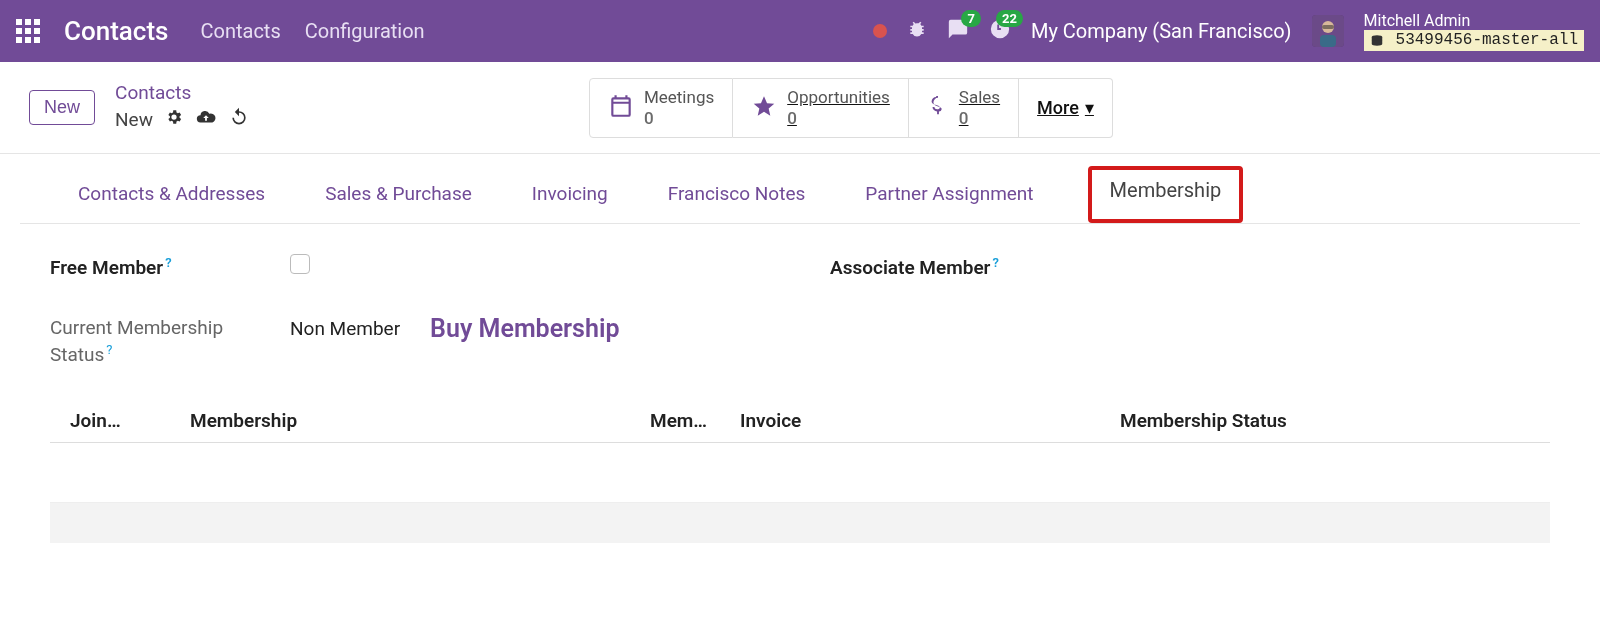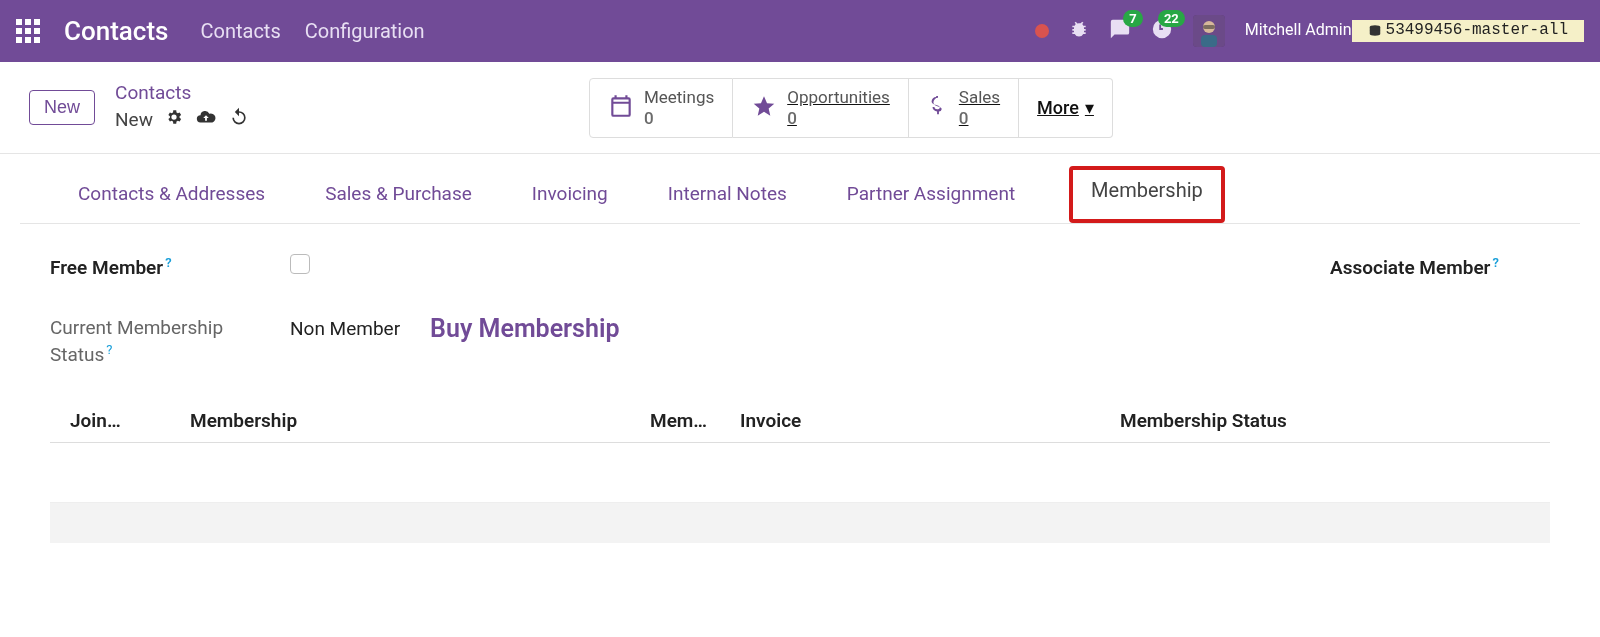--- a/index.html
+++ b/index.html
@@ -12,23 +12,23 @@
   .nav-title { font-size: 26px; font-weight: 500; color: #fff; margin-right: 8px; }
   .nav-link { font-size: 20px; color: #e8dff3; cursor: pointer; }
   .nav-spacer { flex: 1; }
   .nav-right { display: flex; align-items: center; gap: 20px; }
   .red-dot { width: 14px; height: 14px; border-radius: 50%; background: #d9534f; }
   .bug-icon svg, .chat-icon svg, .clock-icon svg { fill: #e8dff3; }
   .badge { position: relative; }
   .badge-count { position: absolute; top: -8px; right: -12px; background: #28a745; color: #fff; font-size: 13px; font-weight: 700; padding: 1px 6px; border-radius: 10px; }
   .company-name { font-size: 20px; color: #fff; }
   .avatar { width: 32px; height: 32px; border-radius: 4px; background: #5b3a7a; display:flex; align-items:center; justify-content:center; overflow:hidden;}
-  .user-block { display: flex; flex-direction: row; line-height: 1.2; }
+  .user-block { display: flex; flex-direction: column; line-height: 1.2; }
   .username { font-size: 16px; color: #fff; }
-  .db-tag { background: #f5f0c8; color: #222; font-family: "Courier New", monospace; font-size: 16px; padding: 1px 16px; display: flex; align-items: center; gap: 4px; }
+  .db-tag { background: #f5f0c8; color: #222; font-family: "Courier New", monospace; font-size: 16px; padding: 1px 6px; display: flex; align-items: center; gap: 12px; }
 
   
   .actionbar { display: flex; align-items: center; padding: 10px 29px; gap: 20px; border-bottom: 1px solid #e5e5e5; height: 92px; }
   .new-btn { border: 1.5px solid #714b97; color: #714b97; background: #fff; padding: 6px 14px; border-radius: 4px; font-size: 18px; font-weight: 500; cursor: pointer; }
   .crumb-block { display: flex; flex-direction: column; line-height: 1.3; }
   .crumb-top { color: #714b97; font-size: 19px; cursor: pointer; }
   .crumb-bottom { font-size: 19px; color: #444; display: flex; align-items: center; gap: 12px; }
   .gear svg, .cloud svg, .undo svg { fill: #333; }
   .actionbar-center { display: flex; align-items: flex-start; margin-left: 320px; }
   .stat-box { border: 1px solid #ddd; padding: 8px 18px; display: flex; align-items: center; gap: 10px; height: 60px; cursor:pointer; }
@@ -44,21 +44,21 @@
   .content-wrap { position: relative; height: calc(637px - 62px - 92px); overflow-y: scroll; }
   .content-inner { padding: 0 20px 120px 20px; }
 
   
   .tabs { display: flex; gap: 48px; padding: 24px 52px 6px 52px; border-bottom: 1px solid #e5e5e5; }
   .tab { font-size: 19px; color: #714b97; cursor: pointer; padding: 4px 6px 12px 6px; }
   .tab.active { color: #444; }
   .tab.highlighted { border: 4px solid #d31a1a; border-radius: 4px; padding: 8px 18px; margin-top:-12px; margin-bottom:-6px; font-size:20px; }
 
   
-  .form-grid { display: grid; grid-template-columns: 1fr; padding: 30px 30px 10px 30px; row-gap: 32px; column-gap: 60px; }
+  .form-grid { display: grid; grid-template-columns: 1fr 1fr; padding: 30px 30px 10px 30px; row-gap: 32px; column-gap: 60px; }
   .field-row { display: flex; align-items: flex-start; gap: 20px; }
   .field-label { font-size: 19px; font-weight: 600; color: #222; position: relative; width: 220px; line-height:1.45; }
   .field-label.muted { color: #666; font-weight: 400; }
   .help-q { color: #1a9fd9; font-size: 13px; vertical-align: super; margin-left: 2px; }
   .checkbox { width: 20px; height: 20px; border: 1.5px solid #bbb; border-radius: 4px; background:#fff; }
   .value-text { font-size: 19px; color: #222; text-align: center; }
   .buy-link { color: #714b97; font-size: 25px; font-weight: 600; margin-left: 30px; cursor:pointer; }
 
   
   .table { margin: 20px 30px 0 30px; }
@@ -98,20 +98,21 @@
           <path d="M20 2H4a2 2 0 0 0-2 2v18l4-4h14a2 2 0 0 0 2-2V4a2 2 0 0 0-2-2z"></path>
         </svg>
       <span class="badge-count">7</span>
     </div>
     <div class="badge">
       <svg width="22" height="22" viewBox="0 0 24 24" fill="#e8dff3">
           <path d="M12 2a10 10 0 1 0 10 10A10 10 0 0 0 12 2zm1 11h-4V7h2v4h2z"></path>
         </svg>
       <span class="badge-count">22</span>
     </div>
+    <div class="company-name">My Company (San Francisco)</div>
     <div class="avatar">
       <svg width="32" height="32" viewBox="0 0 32 32">
           <rect width="32" height="32" fill="#6b4a88"></rect>
           <circle cx="16" cy="12" r="6" fill="#d7b89a"></circle>
           <rect x="8" y="20" width="16" height="12" rx="4" fill="#3a6b88"></rect>
           <rect x="10" y="10" width="12" height="4" rx="2" fill="#222" opacity="0.5"></rect>
         </svg>
     </div>
     <div class="user-block">
       <span class="username">Mitchell Admin</span>
@@ -180,21 +181,21 @@
   </div>
 </div>
 
 <div class="content-wrap">
   <div class="content-inner">
 
     <div class="tabs">
       <div class="tab">Contacts &amp; Addresses</div>
       <div class="tab">Sales &amp; Purchase</div>
       <div class="tab">Invoicing</div>
-      <div class="tab">Internal Notes</div>
+      <div class="tab">Francisco Notes</div>
       <div class="tab">Partner Assignment</div>
       <div class="tab active highlighted">Membership</div>
     </div>
 
     <div class="form-grid">
       <div class="field-row">
         <div class="field-label">
           <span>Free Member</span><span class="help-q">?</span>
         </div>
         <div class="checkbox"></div>

